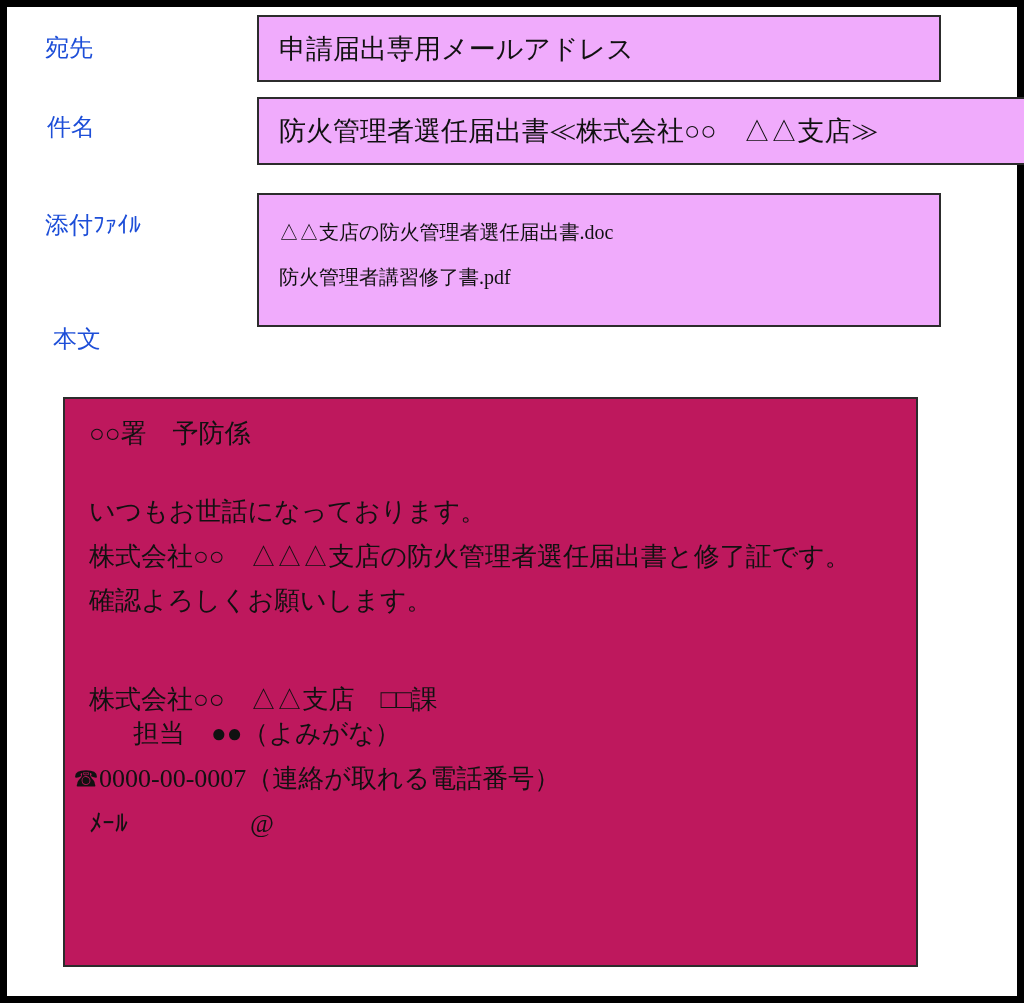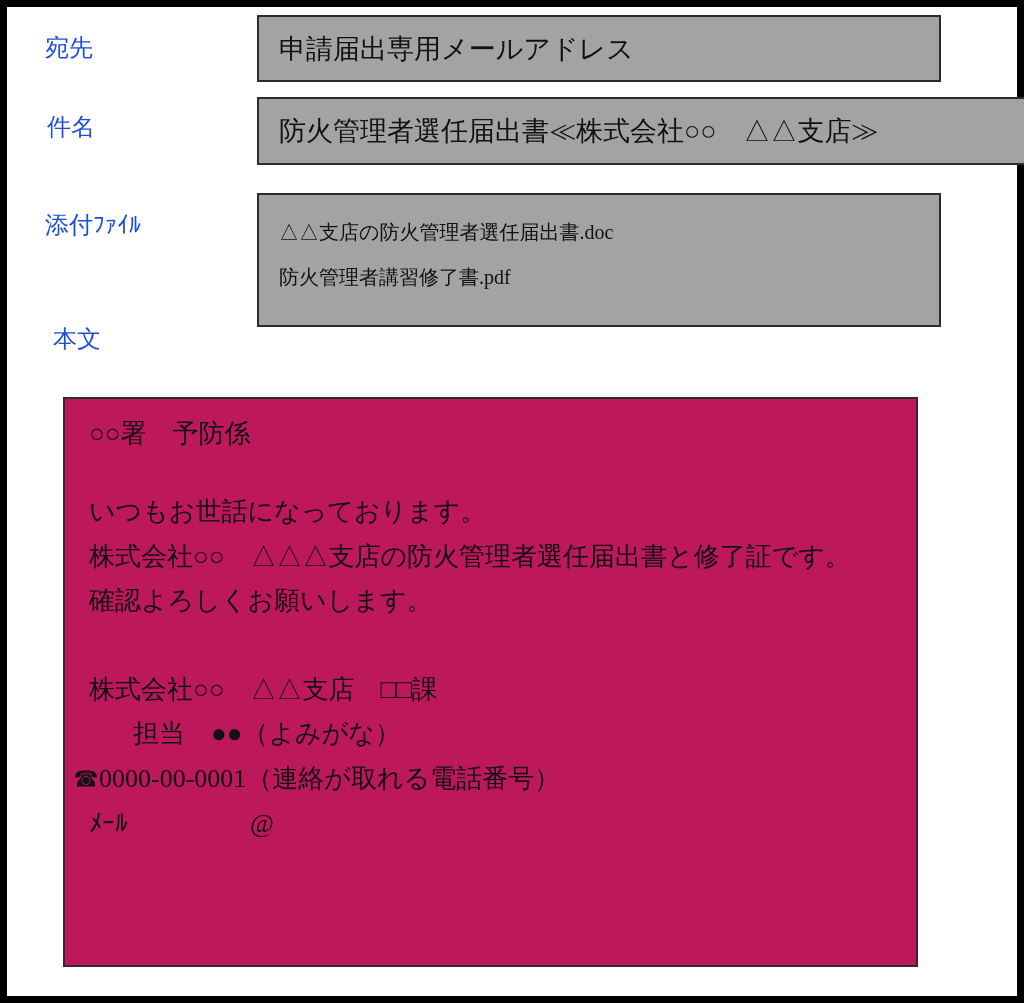--- a/index.html
+++ b/index.html
@@ -27,21 +27,21 @@
     position: absolute;
     font-size: 24px;
     line-height: 30px;
     white-space: nowrap;
     color: #1d4ed8;
   }
   .field-box {
     position: absolute;
     box-sizing: border-box;
     border: 2px solid #2c2c2c;
-    background: #a3a3a3;
+    background: #f0abfc;
   }
   .field-box.single {
     display: flex;
     align-items: center;
     padding-left: 20px;
     font-size: 27px;
   }
   .field-box.multi {
     padding: 15px 0 0 20px;
     font-size: 20px;
@@ -94,17 +94,17 @@
   <span class="attach-line">防火管理者講習修了書.pdf</span>
 </div>
 
 <span class="field-label" style="left:53px; top:324px;">本文</span>
 
 <div class="body-box">
   <span class="body-line" style="top:19px;">○○署　予防係</span>
   <span class="body-line" style="top:97px;">いつもお世話になっております。</span>
   <span class="body-line" style="top:142px;">株式会社○○　△△△支店の防火管理者選任届出書と修了証です。</span>
   <span class="body-line" style="top:186px;">確認よろしくお願いします。</span>
-  <span class="body-line" style="top:275px;">株式会社○○　△△支店　□□課</span>
+  <span class="body-line" style="top:285px;">株式会社○○　△△支店　□□課</span>
   <span class="body-line" style="top:319px;margin-left:44px;">担当　●●（よみがな）</span>
-  <span class="body-line phone-line" style="top:364px;"><span>☎</span><span>0000-00-0001（連絡が取れる電話番号）</span></span>
+  <span class="body-line phone-line" style="top:364px;"><span>☎</span><span>0000-00-0007（連絡が取れる電話番号）</span></span>
   <span class="body-line" style="top:409px;"><span>ﾒｰﾙ</span><span class="mail-at">@</span></span>
 </div>
 
 </body></html>

